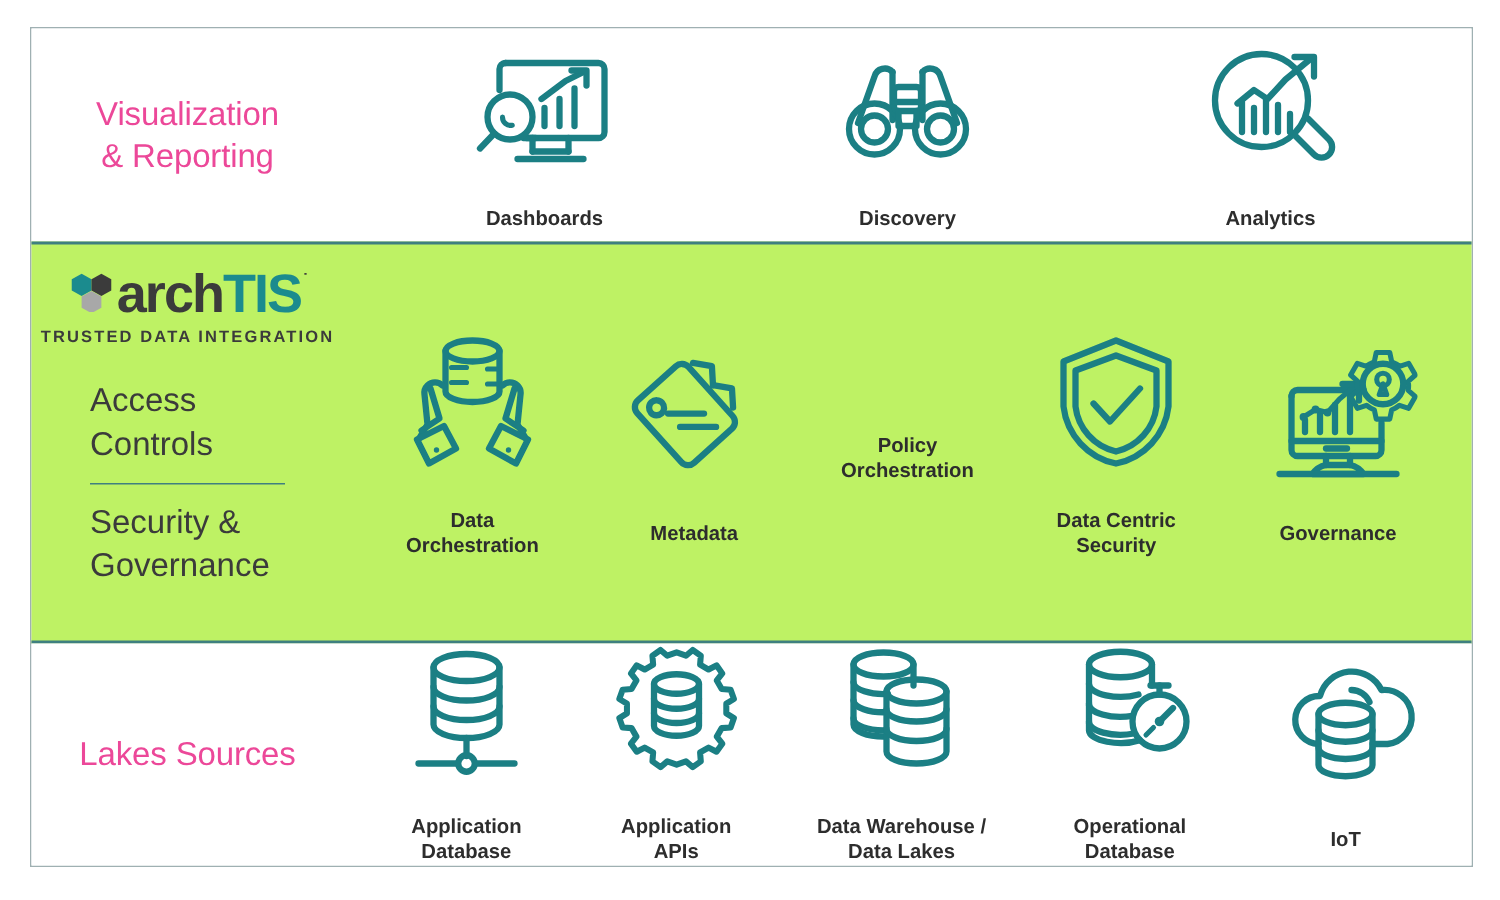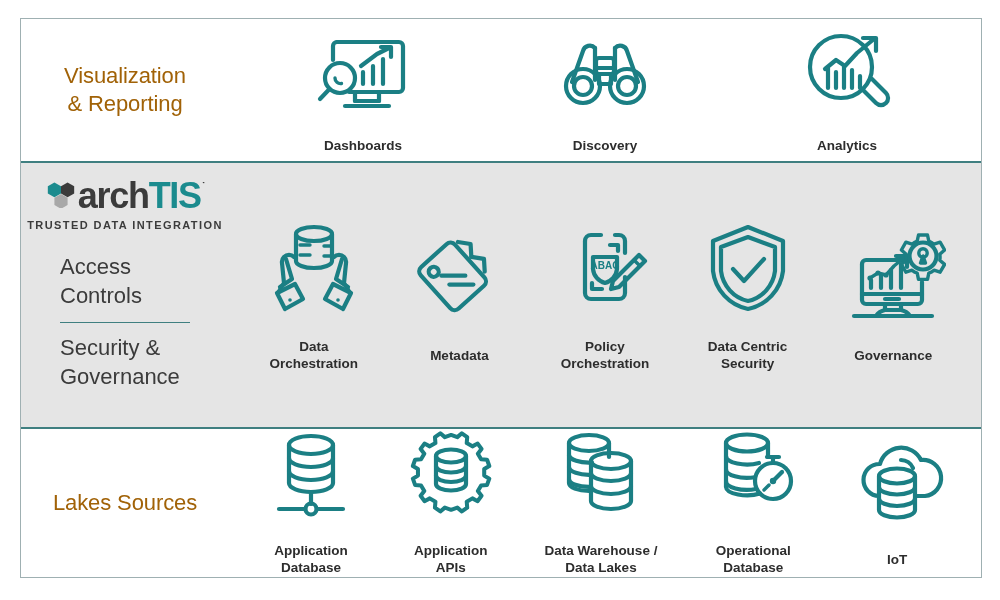--- a/index.html
+++ b/index.html
@@ -23,34 +23,34 @@
   .row {
     display: flex;
     align-items: stretch;
     width: 100%;
     position: relative;
   }
 
   #row-visualization { height: 148px; background: #ffffff; }
   #row-access {
     height: 278px;
-    background: #e5e5e5;
+    background: #bef264;
     border-top: 2px solid #3f7f80;
     border-bottom: 2px solid #3f7f80;
   }
   #row-datasources { height: 170px; background: #ffffff; flex: 1; }
 
   .row-label {
     width: 208px;
     flex: 0 0 208px;
     display: flex;
     flex-direction: column;
     align-items: center;
     justify-content: center;
-    color: #a16207;
+    color: #ec4899;
     font-size: 22px;
     line-height: 1.28;
     text-align: center;
     letter-spacing: -0.1px;
   }
   .row-label .ln { display: block; white-space: nowrap; }
 
   .icons {
     flex: 1;
     display: flex;
@@ -253,33 +253,20 @@
               <path class="st" d="M72 44 l8 10 -8 10"></path>
               <path class="st" d="M34 46 l24 0" transform="rotate(42 46 46)"></path>
               <path class="st" d="M34 58 l24 0" transform="rotate(42 46 58)"></path>
             </g>
           </svg>
         </div>
         <div class="caption">Metadata</div>
       </div>
 
       <div class="cell">
-        <div class="glyph">
-          <svg width="100" height="100" viewBox="0 0 100 100">
-            <path class="st" d="M30 24 a6 6 0 0 1 6 -6 h10"></path>
-            <path class="st" d="M30 24 v52 a6 6 0 0 0 6 6 h28 a6 6 0 0 0 6 -6 v-16"></path>
-            <path class="st" d="M70 36 v-12 a6 6 0 0 0 -6 -6 h-4"></path>
-            <path class="st" d="M37 72 h10 M37 72 v-6"></path>
-            <path class="st" d="M63 28 h-8 M63 28 v6"></path>
-            <path class="st" d="M38 40 h24 v12 a16 16 0 0 1 -12 14 a16 16 0 0 1 -12 -14 z"></path>
-            <text x="50" y="52" text-anchor="middle" font-family="Liberation Sans, sans-serif" font-size="10" font-weight="bold" fill="#1b7f84">ABAC</text>
-            <path class="st" d="M84 38 l6 6 -26 26 -8 2 2 -8 z"></path>
-            <path class="st-thin" d="M79 43 l6 6"></path>
-          </svg>
-        </div>
         <div class="caption">Policy
 Orchestration</div>
       </div>
 
       <div class="cell">
         <div class="glyph">
           <svg width="94" height="100" viewBox="0 0 94 100">
             <path class="st" d="M47 10 L82 24 v30 a44 44 0 0 1 -35 38 a44 44 0 0 1 -35 -38 v-30 z"></path>
             <path class="st" d="M47 20 L74 30 v24 a35 35 0 0 1 -27 30 a35 35 0 0 1 -27 -30 v-24 z"></path>
             <path class="st" d="M32 52 l11 12 l20 -22" stroke-width="5.5"></path>

